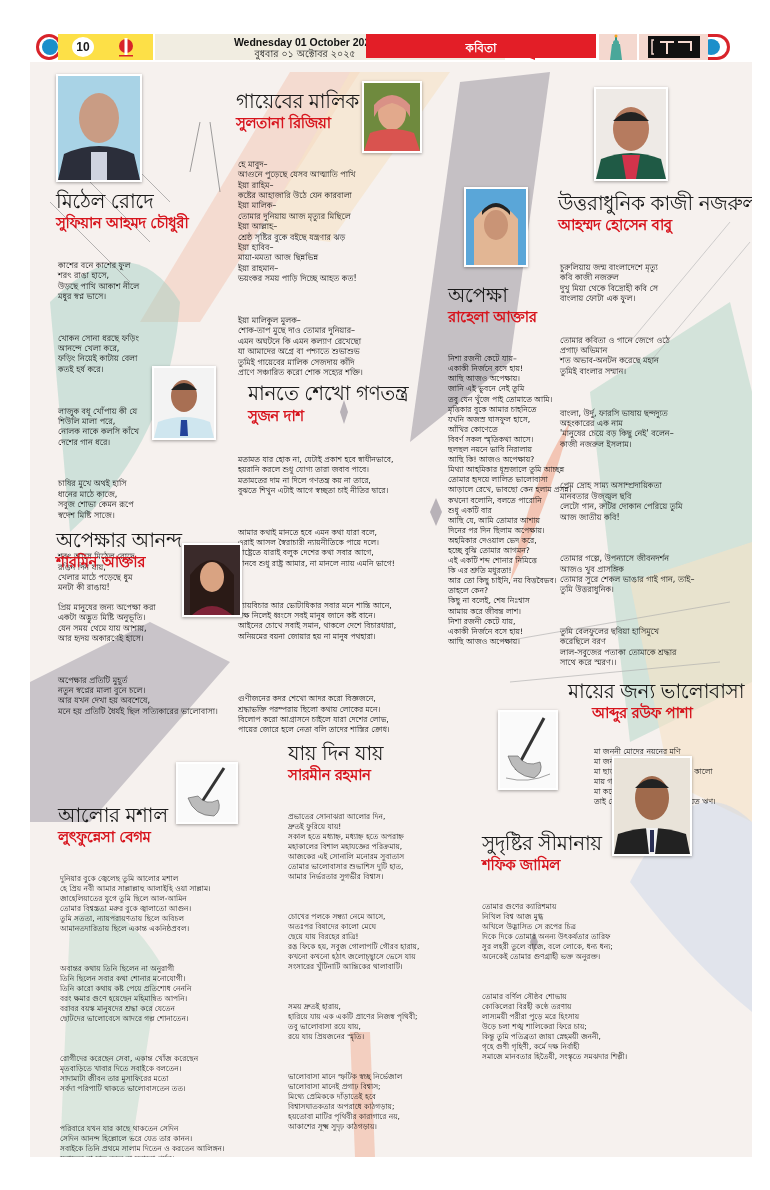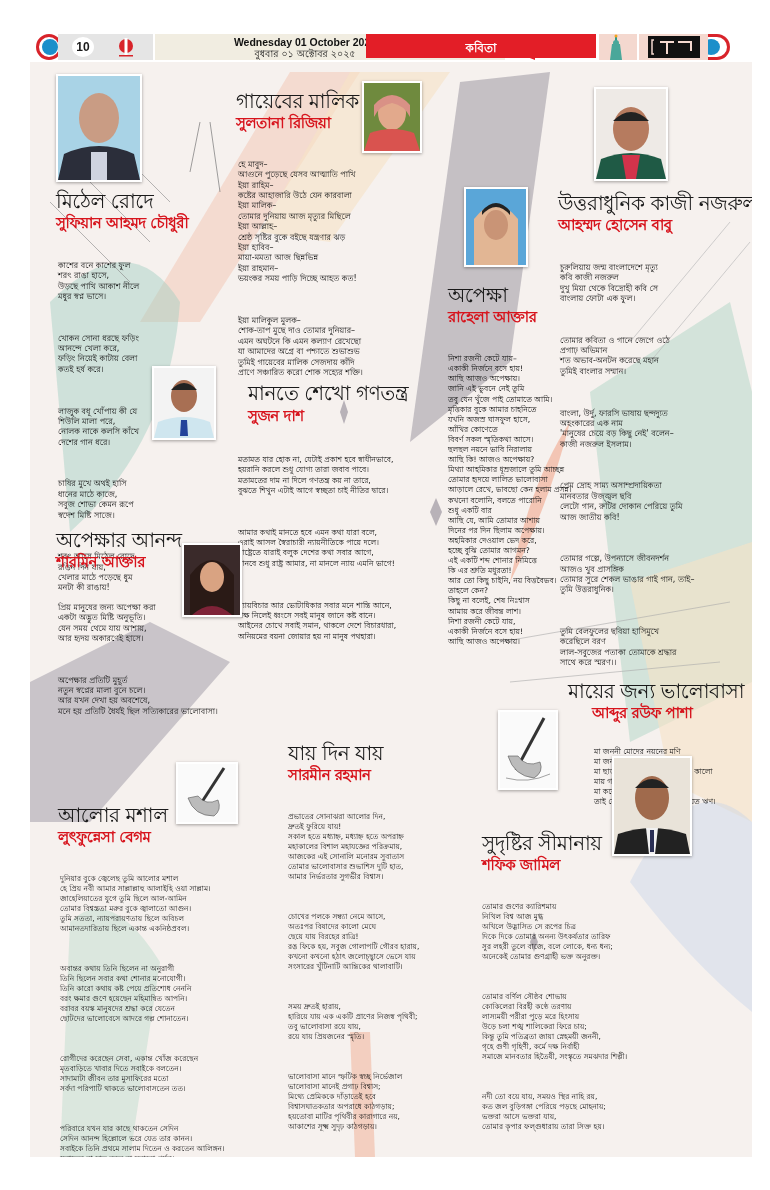--- a/index.html
+++ b/index.html
@@ -4,21 +4,21 @@
 <style>
   html, body { margin:0; padding:0; }
   body { width:770px; height:1190px; background:#ffffff; position:relative; overflow:hidden;
          font-family:"DejaVu Serif", serif; color:#1a1a1a; }
   .page { position:absolute; left:30px; top:62px; width:722px; height:1095px; background:#f6f1ee; overflow:hidden; }
   .deco { position:absolute; pointer-events:none; }
   
   .hdr { position:absolute; left:36px; top:34px; width:702px; height:26px; }
   .hdr .lcirc { position:absolute; left:0; top:0; width:26px; height:26px; border-radius:50%; border:3px solid #d8232a; box-sizing:border-box; background:#fff; overflow:hidden; }
   .hdr .lcirc::after { content:""; position:absolute; left:3px; top:2px; width:16px; height:16px; border-radius:50%; background:#1c8fca; }
-  .hdr .pgbox { position:absolute; left:22px; top:0; width:95px; height:26px; background:#e5e5e5; }
+  .hdr .pgbox { position:absolute; left:22px; top:0; width:95px; height:26px; background:#fde047; }
   .pgnum { position:absolute; left:14px; top:3px; width:22px; height:20px; border-radius:50%; background:#fff; font:bold 12px "Liberation Sans", sans-serif; text-align:center; line-height:20px; }
   .pg-emblem { position:absolute; left:58px; top:3px; width:20px; height:20px; }
   .datebox { position:absolute; left:119px; top:0; width:350px; height:26px; background:#f1ede1; }
   .date-en { position:absolute; left:40px; top:2px; width:220px; text-align:center; font:bold 10.5px "Liberation Sans", sans-serif; color:#111; }
   .date-bn { position:absolute; left:40px; top:13px; width:220px; text-align:center; font:9.5px "DejaVu Sans", sans-serif; color:#111; }
   .redwave { position:absolute; left:260px; top:0; width:120px; height:26px; }
   .sectbox { position:absolute; left:330px; top:0; width:230px; height:24px; background:#e31e27; }
   .sect { position:absolute; left:0; top:5px; width:100%; text-align:center; color:#fff; font:bold 12px "DejaVu Sans", sans-serif; }
   .statue { position:absolute; left:563px; top:0; width:38px; height:26px; background:#f4d8cf; }
   .logo { position:absolute; left:603px; top:0; width:70px; height:26px; background:#f4d8cf; }
@@ -221,20 +221,24 @@
 বুঝতে শিখুন এটাই আগে স্বচ্ছতা চাই নীতির দ্বারে।</div><br>
     <div>আমার কথাই মানতে হবে এমন কথা যারা বলে,
 ওরাই আসল স্বৈরাচারী ন্যায়নীতিকে পায়ে দলে।
 রাষ্ট্রেতে যারাই বলুক দেশের কথা সবার আগে,
 মানবে শুধু রাষ্ট্র আমার, না মানলে ন্যায় এমনি ভাগে!</div><br>
     <div>ন্যায়বিচার আর ভোটাধিকার সবার মনে শান্তি আনে,
 পক্ষ নিলেই ধ্বংসে সবই মানুষ জানে কষ্ট বানে।
 আইনের চোখে সবাই সমান, থাকলে দেশে বিচারধারা,
 অনিয়মের বয়না জোয়ার হয় না মানুষ পথহারা।</div><br>
     <br>
+    <div>গুণীজনের কদর শেখো আদর করো বিজ্ঞজনে,
+শ্রদ্ধাভক্তি পরম্পরায় ছিলো কথায় লোকের মনে।
+বিলোপ করো আগ্রাসনে চাইলে যারা দেশের লোভ,
+পায়ের জোরে হলে নেতা বলি তাদের শাস্তির ক্রোধ।</div>
   </div>
 
   <div class="photo" style="left:434px;top:125px;width:60px;height:76px;">
     <svg viewBox="0 0 60 76">
         <rect width="60" height="76" fill="#5aa6d8"></rect>
         <path d="M8,76 L8,30 Q30,2 52,30 L52,76 Z" fill="#e2b694"></path>
         <ellipse cx="30" cy="36" rx="12" ry="15" fill="#c99476"></ellipse>
         <path d="M16,26 Q30,10 44,26 L44,22 Q30,6 16,22 Z" fill="#222"></path>
       </svg>
   </div>
@@ -393,19 +397,16 @@
 দিকে দিকে তোমার অনন্য উৎকর্ষতার তারিফ
 সুর লহরী তুলে বাজে, বলে লোকে, ধন্য ধন্য;
 অনেকেই তোমার গুণগ্রাহী ভক্ত অনুরক্ত।</div><br>
     <div>তোমার বর্ণিল সৌষ্ঠব শোভায়
 কোকিলেরা বিরহী কণ্ঠে তরণায়
 লাস্যময়ী পরীরা পুড়ে মরে হিংসায়
 উড়ে চলা শঙ্খ শালিকেরা ফিরে চায়;
 কিন্তু তুমি পতিব্রতা জায়া স্নেহময়ী জননী,
 গৃহে গুণী গৃহিণী, কর্মে দক্ষ নির্বাহী
 সমাজে মানবতার হিতৈষী, সংস্কৃতে সমঝদার শিল্পী।</div><br>
-    <div>নদী তো বয়ে যায়, সময়ও স্থির নাহি রয়,
-কত জল বুড়িগঙ্গা পেরিয়ে পড়ছে মোহনায়;
-ভক্তরা আসে ভক্তরা যায়,
-তোমার কৃপার ফল্গুধারায় তারা সিক্ত হয়।</div><br><br>
+    <br><br>
     
   </div>
 </div>
 
 </body></html>

